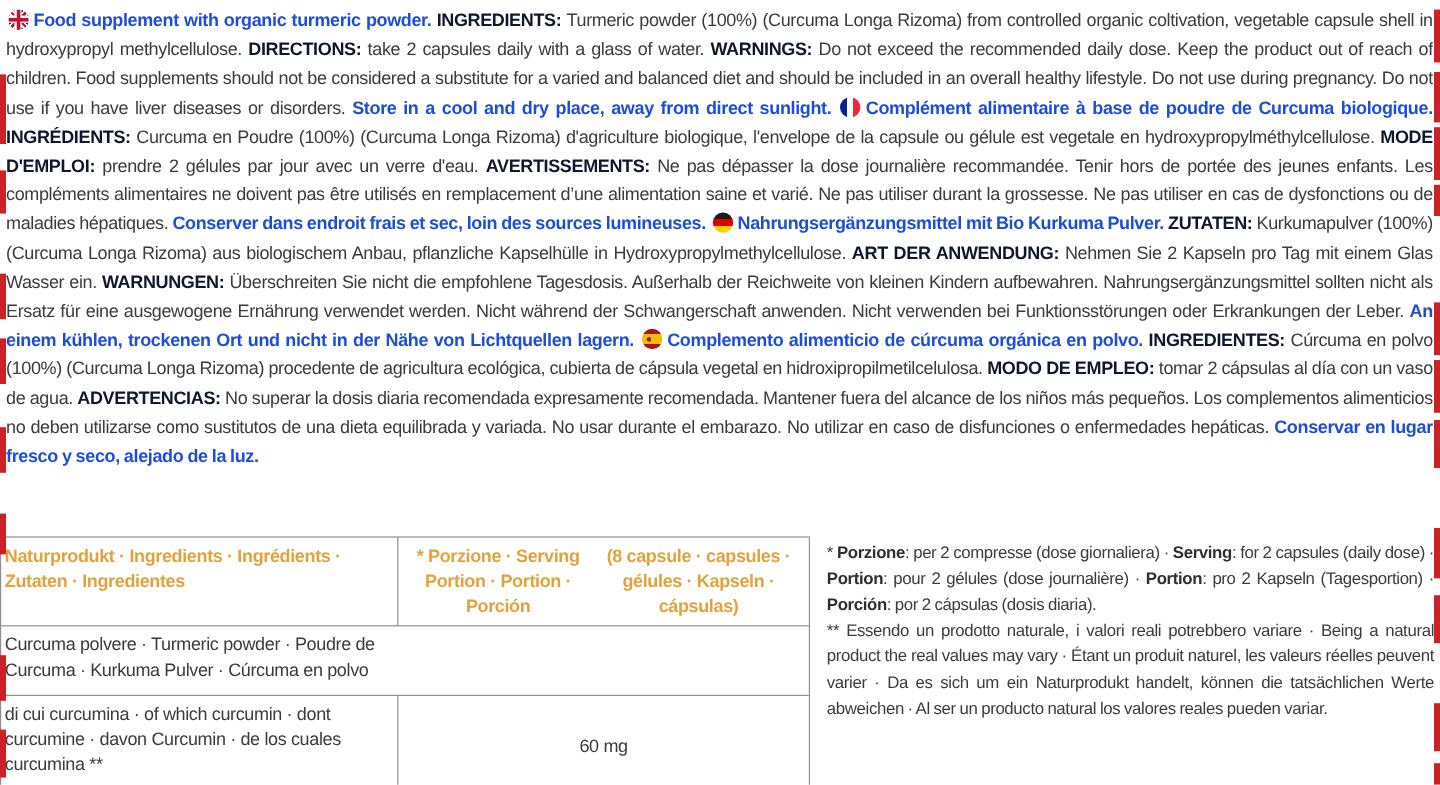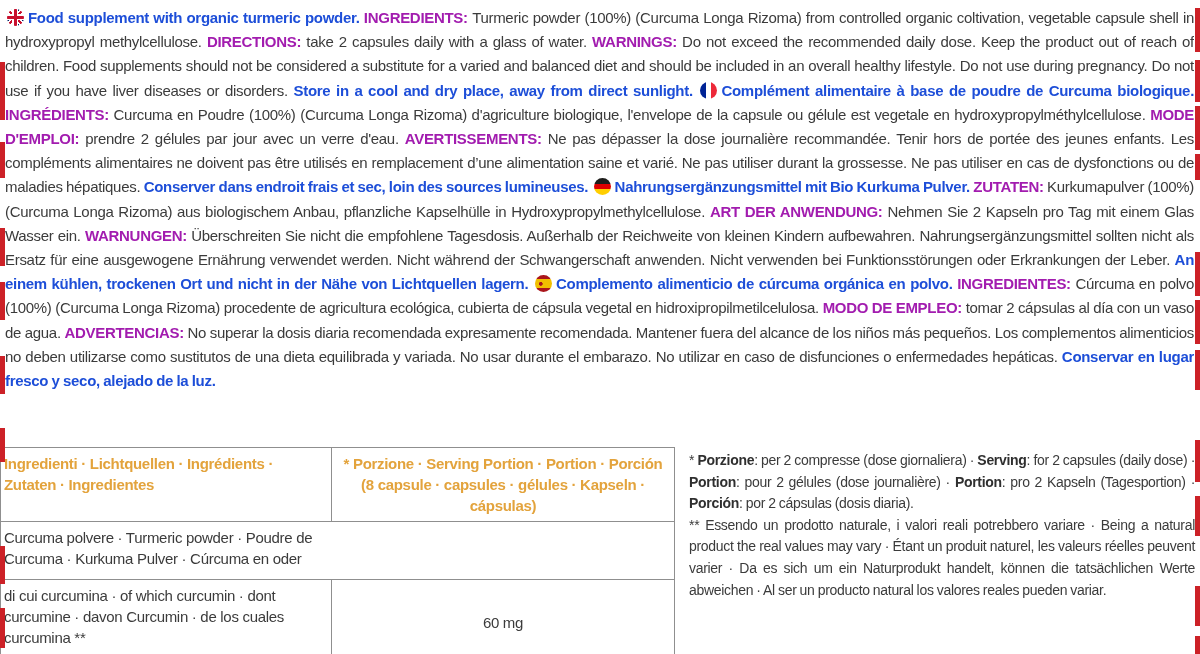--- a/index.html
+++ b/index.html
@@ -11,21 +11,21 @@
   }
   
   .label-text{
     position:absolute;left:5px;right:6px;top:6px;height:438px;overflow:hidden;
     margin:0;
     font-size:15px;line-height:24.2px;letter-spacing:-0.3px;word-spacing:-0.5px;
     text-align:justify;
   }
   .label-text .b{font-weight:700;color:#1d4ed8;}
   .label-text .i{}
-  .k{font-weight:700;color:#a21caf;}
+  .k{font-weight:700;color:#0f172a;}
   
   .flag{
     display:inline-block;width:17px;height:17px;border-radius:50%;
     vertical-align:-3px;margin:0 4px -0px 2px;
   }
   .flag-uk{
     background:
       linear-gradient(#C8102E,#C8102E) 50% 50%/100% 20% no-repeat,
       linear-gradient(#C8102E,#C8102E) 50% 50%/20% 100% no-repeat,
       linear-gradient(#ffffff,#ffffff) 50% 50%/100% 36% no-repeat,
@@ -45,21 +45,21 @@
   .nutri-table{
     position:absolute;left:0px;top:447px;width:673px;
     border-left:1px solid #8f8f8f;border-right:1px solid #8f8f8f;
     font-size:15px;line-height:21px;letter-spacing:-0.3px;
   }
   .t-row{display:flex;border-bottom:1px solid #8f8f8f;}
   .t-row.t-head{border-top:1px solid #8f8f8f;color:#e3a33c;font-weight:700;}
   .t-cell{box-sizing:border-box;}
   .t-c1{width:330px;padding:5px 6px 5px 3px;}
   .t-c2{flex:1;border-left:1px solid #8f8f8f;text-align:center;
-        display:flex;flex-direction:column;justify-content:center;padding:5px 4px;}
+        display:flex;flex-direction:row;justify-content:center;padding:5px 4px;}
   .t-head .t-c1{min-height:57px;}
   .t-row.r1{min-height:57px;}
   .t-row.r2{min-height:85px;}
   .t-val{display:flex;align-items:center;justify-content:center;}
   
   .footnotes{
     position:absolute;left:689px;top:450px;width:506px;
     font-size:14px;line-height:21.6px;letter-spacing:-0.3px;word-spacing:-0.5px;
     text-align:justify;
   }
@@ -69,28 +69,28 @@
   .mark.l{left:0;}
   .mark.r{right:0;}
 </style>
 </head>
 <body>
 
 <p class="label-text"><span class="flag flag-uk"></span><span class="b">Food supplement with organic turmeric powder. </span><span class="k">INGREDIENTS: </span><span>Turmeric powder (100%) (</span><span class="i">Curcuma Longa Rizoma</span><span>) from controlled organic coltivation, vegetable capsule shell in hydroxypropyl methylcellulose. </span><span class="k">DIRECTIONS: </span><span>take 2 capsules daily with a glass of water. </span><span class="k">WARNINGS: </span><span>Do not exceed the recommended daily dose. Keep the product out of reach of children. Food supplements should not be considered a substitute for a varied and balanced diet and should be included in an overall healthy lifestyle. Do not use during pregnancy. Do not use if you have liver diseases or disorders. </span><span class="b">Store in a cool and dry place, away from direct sunlight. </span><span class="flag flag-fr"></span><span class="b">Complément alimentaire à base de poudre de Curcuma biologique. </span><span class="k">INGRÉDIENTS: </span><span>Curcuma en Poudre (100%) (</span><span class="i">Curcuma Longa Rizoma</span><span>) d'agriculture biologique, l'envelope de la  capsule ou gélule est vegetale en hydroxypropylméthylcellulose. </span><span class="k">MODE D'EMPLOI: </span><span>prendre 2 gélules par jour avec un verre d'eau. </span><span class="k">AVERTISSEMENTS: </span><span>Ne pas dépasser la dose journalière recommandée. Tenir hors de portée des jeunes enfants. Les compléments alimentaires ne doivent pas être utilisés en remplacement d’une alimentation saine et varié. Ne pas utiliser durant la grossesse. Ne pas utiliser en cas de dysfonctions ou de maladies hépatiques. </span><span class="b">Conserver dans endroit frais et sec, loin des sources lumineuses. </span><span class="flag flag-de"></span><span class="b">Nahrungsergänzungsmittel mit Bio Kurkuma Pulver. </span><span class="k">ZUTATEN: </span><span>Kurkumapulver (100%) (</span><span class="i">Curcuma Longa Rizoma</span><span>) aus biologischem Anbau, pflanzliche Kapselhülle in Hydroxypropylmethylcellulose. </span><span class="k">ART DER ANWENDUNG: </span><span>Nehmen Sie 2 Kapseln pro Tag mit einem Glas Wasser ein. </span><span class="k">WARNUNGEN: </span><span>Überschreiten Sie nicht die empfohlene Tagesdosis. Außerhalb der Reichweite von kleinen Kindern aufbewahren. Nahrungsergänzungsmittel sollten nicht als Ersatz für eine ausgewogene Ernährung verwendet werden. Nicht während der Schwangerschaft anwenden. Nicht verwenden bei Funktionsstörungen oder Erkrankungen der Leber. </span><span class="b">An einem kühlen, trockenen Ort und nicht in der Nähe von Lichtquellen lagern. </span><span class="flag flag-es"></span><span class="b">Complemento alimenticio de cúrcuma orgánica en polvo. </span><span class="k">INGREDIENTES: </span><span>Cúrcuma en polvo (100%) (</span><span class="i">Curcuma Longa Rizoma</span><span>) procedente de agricultura ecológica, cubierta de cápsula vegetal en hidroxipropilmetilcelulosa. </span><span class="k">MODO DE EMPLEO: </span><span>tomar 2 cápsulas al día con un vaso de agua. </span><span class="k">ADVERTENCIAS: </span><span>No superar la dosis diaria recomendada expresamente recomendada. Mantener fuera del alcance de los niños más pequeños. Los complementos alimenticios no deben utilizarse como sustitutos de una dieta equilibrada y variada. No usar durante el embarazo. No utilizar en caso de disfunciones o enfermedades hepáticas. </span><span class="b">Conservar en lugar fresco y seco, alejado de la luz.</span></p>
 
 <div class="nutri-table">
   <div class="t-row t-head">
-    <div class="t-cell t-c1">Ingredienti · Lichtquellen · Ingrédients · Zutaten · Ingredientes</div>
+    <div class="t-cell t-c1">Naturprodukt · Ingredients · Ingrédients · Zutaten · Ingredientes</div>
     <div class="t-cell t-c2">
       <div>* Porzione · Serving Portion · Portion · Porción</div>
       <div>(8 capsule · capsules · gélules · Kapseln · cápsulas)</div>
     </div>
   </div>
   <div class="t-row r1">
-    <div class="t-cell t-c1">Curcuma polvere · Turmeric powder · Poudre de Curcuma · Kurkuma Pulver · Cúrcuma en oder</div>
+    <div class="t-cell t-c1">Curcuma polvere · Turmeric powder · Poudre de Curcuma · Kurkuma Pulver · Cúrcuma en polvo</div>
   </div>
   <div class="t-row r2">
     <div class="t-cell t-c1">di cui curcumina · of which curcumin · dont curcumine · davon Curcumin · de los cuales curcumina **</div>
     <div class="t-cell t-c2 t-val">60 mg</div>
   </div>
 </div>
 
 <div class="footnotes">
   <div><span>* </span><span class="b">Porzione</span><span>: per 2 compresse (dose giornaliera) · </span><span class="b">Serving</span><span>: for 2 capsules (daily dose) · </span><span class="b">Portion</span><span>: pour 2 gélules (dose journalière) · </span><span class="b">Portion</span><span>: pro 2 Kapseln (Tagesportion) · </span><span class="b">Porción</span><span>: por 2 cápsulas (dosis diaria).</span></div>
   <div><span>** Essendo un prodotto naturale, i valori reali potrebbero variare · Being a natural product the real values may vary · Étant un produit naturel, les valeurs réelles peuvent varier · Da es sich um ein Naturprodukt handelt, können die tatsächlichen Werte abweichen · Al ser un producto natural los valores reales pueden variar.</span></div>

